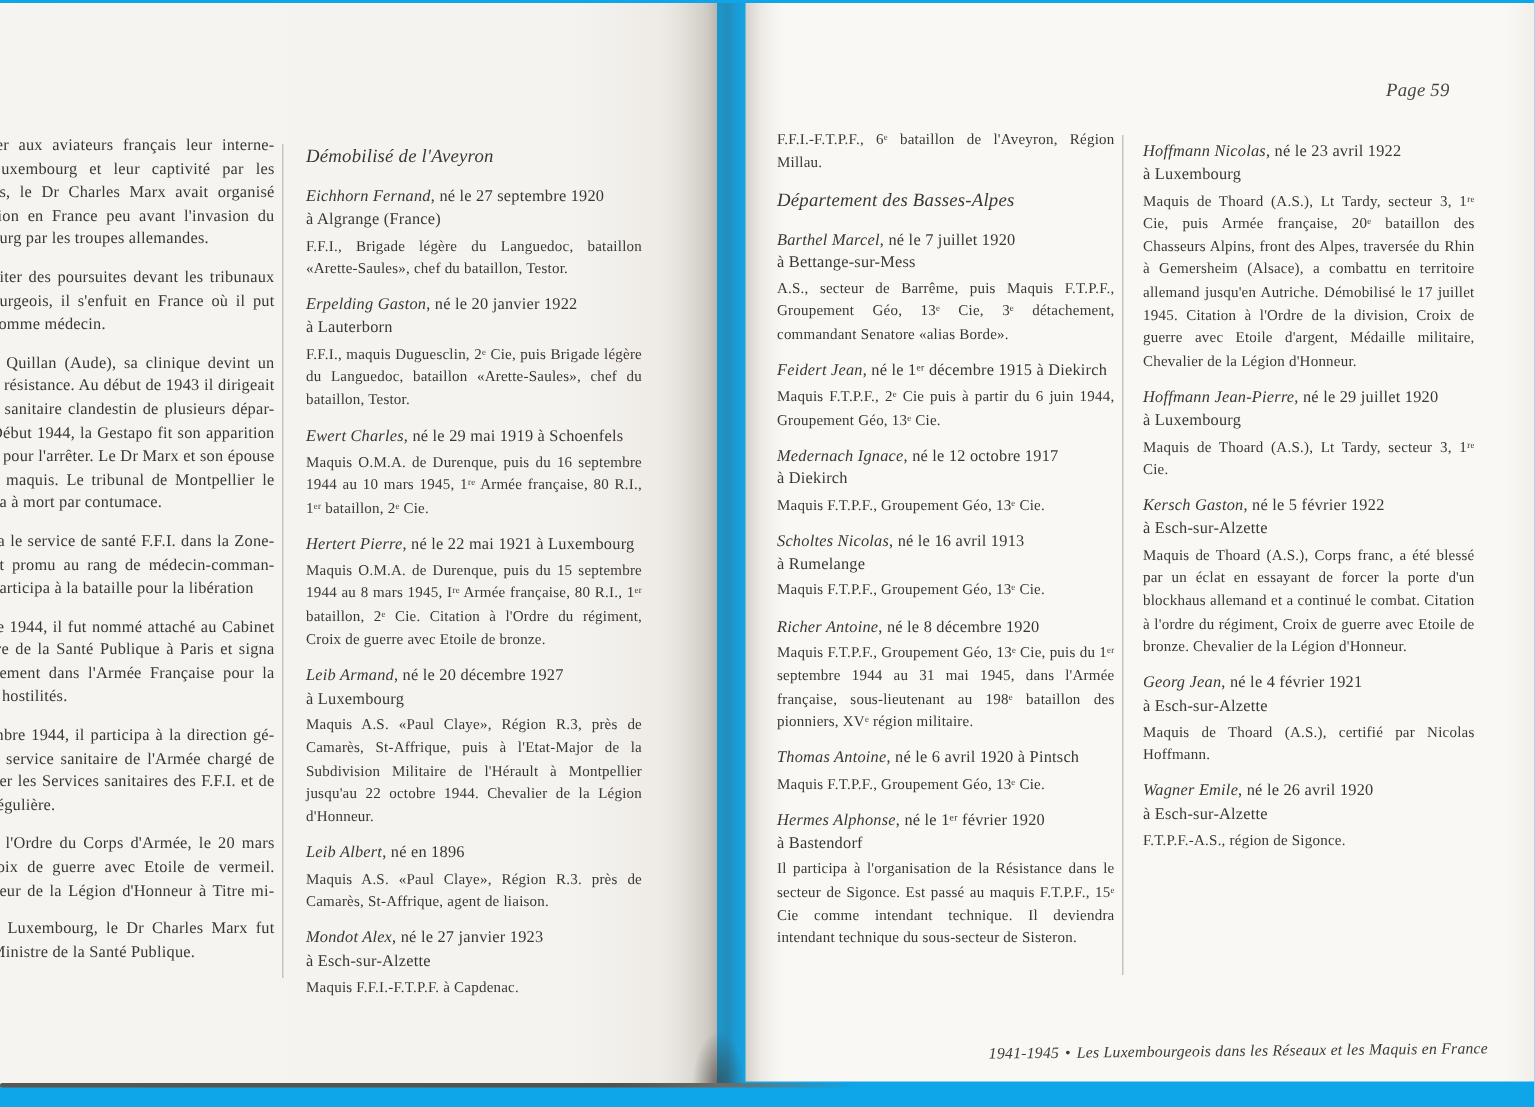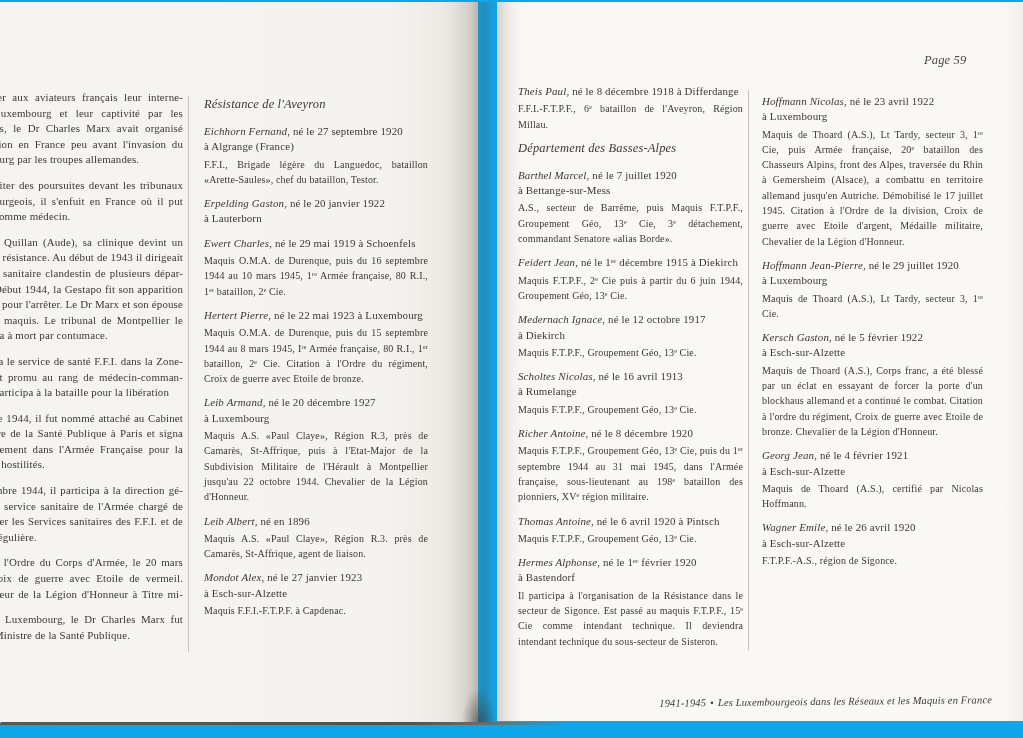--- a/index.html
+++ b/index.html
@@ -115,38 +115,39 @@
     </div>
     <div class="cpara">
       <div class="cl">u Luxembourg, le Dr Charles Marx fut</div>
       <div class="cl end">Ministre de la Santé Publique.</div>
     </div>
   </div>
 
   <div class="divider div1"></div>
 
   <div class="col col2">
-    <p class="section-heading">Résistance de l'Aveyron</p>
+    <p class="section-heading">Démobilisé de l'Aveyron</p>
 
     <div class="entry">
       <p class="ehead"><span class="ename">Eichhorn Fernand</span><span>, né le 27 septembre 1920</span></p>
       <p class="eline2">à Algrange (France)</p>
       <p class="ebody">F.F.I., Brigade légère du Languedoc, bataillon «Arette-Saules», chef du bataillon, Testor.</p>
     </div>
     <div class="entry">
       <p class="ehead"><span class="ename">Erpelding Gaston</span><span>, né le 20 janvier 1922</span></p>
       <p class="eline2">à Lauterborn</p>
+      <p class="ebody">F.F.I., maquis Duguesclin, 2ᵉ Cie, puis Brigade légère du Languedoc, bataillon «Arette-Saules», chef du bataillon, Testor.</p>
     </div>
     <div class="entry">
       <p class="ehead"><span class="ename">Ewert Charles</span><span>, né le 29 mai 1919 à Schoenfels</span></p>
       <p class="eline2"></p>
       <p class="ebody">Maquis O.M.A. de Durenque, puis du 16 septembre 1944 au 10 mars 1945, 1ʳᵉ Armée française, 80 R.I., 1ᵉʳ bataillon, 2ᵉ Cie.</p>
     </div>
     <div class="entry">
-      <p class="ehead"><span class="ename">Hertert Pierre</span><span>, né le 22 mai 1923 à Luxembourg</span></p>
+      <p class="ehead"><span class="ename">Hertert Pierre</span><span>, né le 22 mai 1921 à Luxembourg</span></p>
       <p class="eline2"></p>
       <p class="ebody">Maquis O.M.A. de Durenque, puis du 15 septembre 1944 au 8 mars 1945, Iʳᵉ Armée française, 80 R.I., 1ᵉʳ bataillon, 2ᵉ Cie. Citation à l'Ordre du régiment, Croix de guerre avec Etoile de bronze.</p>
     </div>
     <div class="entry">
       <p class="ehead"><span class="ename">Leib Armand</span><span>, né le 20 décembre 1927</span></p>
       <p class="eline2">à Luxembourg</p>
       <p class="ebody">Maquis A.S. «Paul Claye», Région R.3, près de Camarès, St-Affrique, puis à l'Etat-Major de la Subdivision Militaire de l'Hérault à Montpellier jusqu'au 22 octobre 1944. Chevalier de la Légion d'Honneur.</p>
     </div>
     <div class="entry">
       <p class="ehead"><span class="ename">Leib Albert</span><span>, né en 1896</span></p>
@@ -155,21 +156,20 @@
     </div>
     <div class="entry">
       <p class="ehead"><span class="ename">Mondot Alex</span><span>, né le 27 janvier 1923</span></p>
       <p class="eline2">à Esch-sur-Alzette</p>
       <p class="ebody">Maquis F.F.I.-F.T.P.F. à Capdenac.</p>
     </div>
   </div>
 
   <div class="col col3">
     <div class="entry">
-      <p class="ehead"><span class="ename">Theis Paul</span><span>, né le 8 décembre 1918 à Differdange</span></p>
       <p class="eline2"></p>
       <p class="ebody">F.F.I.-F.T.P.F., 6ᵉ bataillon de l'Aveyron, Région Millau.</p>
     </div>
 
     <p class="section-heading">Département des Basses-Alpes</p>
 
     <div class="entry">
       <p class="ehead"><span class="ename">Barthel Marcel</span><span>, né le 7 juillet 1920</span></p>
       <p class="eline2">à Bettange-sur-Mess</p>
       <p class="ebody">A.S., secteur de Barrême, puis Maquis F.T.P.F., Groupement Géo, 13ᵉ Cie, 3ᵉ détachement, commandant Senatore «alias Borde».</p>

